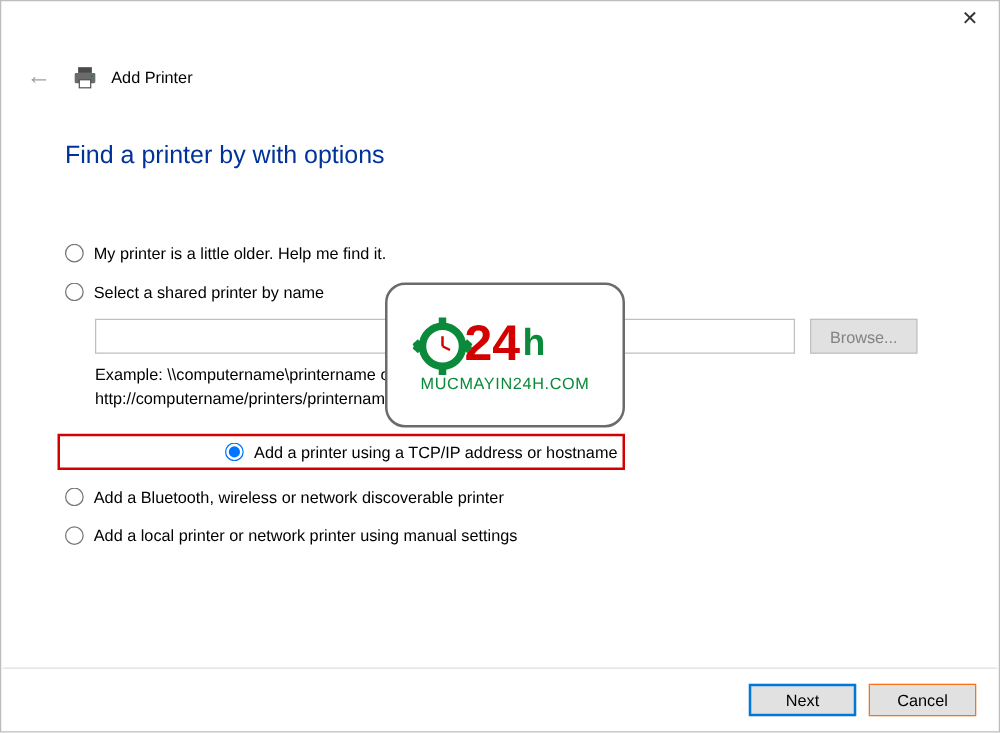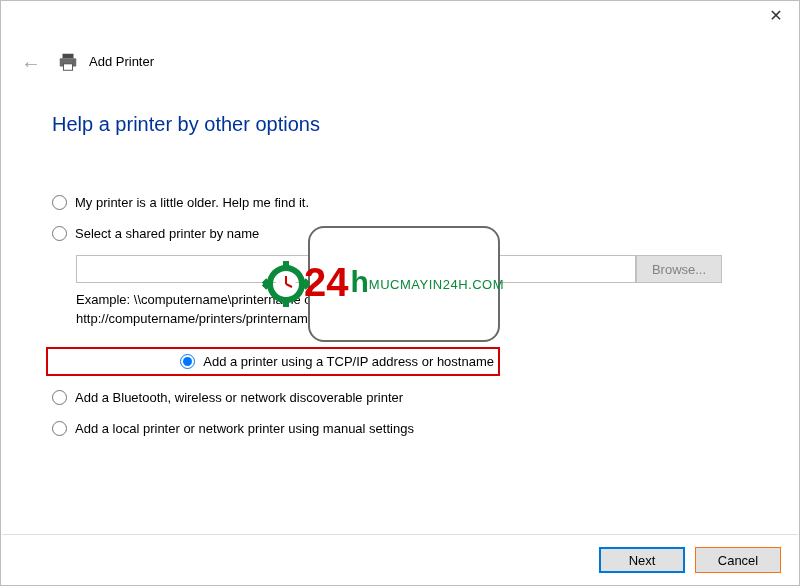--- a/index.html
+++ b/index.html
@@ -76,20 +76,21 @@
     font-size: 13px;
   }
   .shared-sub {
     margin-left: 24px;
     margin-top: 6px;
     margin-bottom: 18px;
   }
   .shared-input-row {
     display: flex;
     align-items: center;
+    gap: 12px;
   }
   .shared-input {
     width: 560px;
     height: 28px;
     border: 1px solid #bfbfbf;
     background: #fff;
     padding: 2px 6px;
     font-family: inherit;
     font-size: 13px;
   }
@@ -119,20 +120,21 @@
   .watermark {
     position: absolute;
     top: 225px;
     left: 307px;
     width: 192px;
     height: 116px;
     background: #fff;
     border: 2px solid #6b6b6b;
     border-radius: 16px;
     display: flex;
+    flex-direction: column;
     align-items: center;
     justify-content: center;
     z-index: 5;
   }
   .watermark .gear {
     position: relative;
     display: flex;
     align-items: center;
     margin-bottom: 4px;
   }
@@ -197,21 +199,21 @@
     <svg width="22" height="22" viewBox="0 0 24 24">
       <rect x="6" y="3" width="12" height="5" fill="#4a4a4a"></rect>
       <rect x="3" y="8" width="18" height="9" rx="1" fill="#6b6b6b"></rect>
       <rect x="7" y="14" width="10" height="7" fill="#fff" stroke="#4a4a4a"></rect>
       <circle cx="18" cy="11" r="1" fill="#2e7d32"></circle>
     </svg>
   </span>
   <span class="window-title">Add Printer</span>
 </div>
 
-<div class="main-heading">Help a printer by other options</div>
+<div class="main-heading">Find a printer by with options</div>
 
 <div class="options">
 
   <div class="option-row">
     <input type="radio" name="po" style="">
     <label>My printer is a little older. Help me find it.</label>
   </div>
 
   <div class="option-row">
     <input type="radio" name="po" style="">

